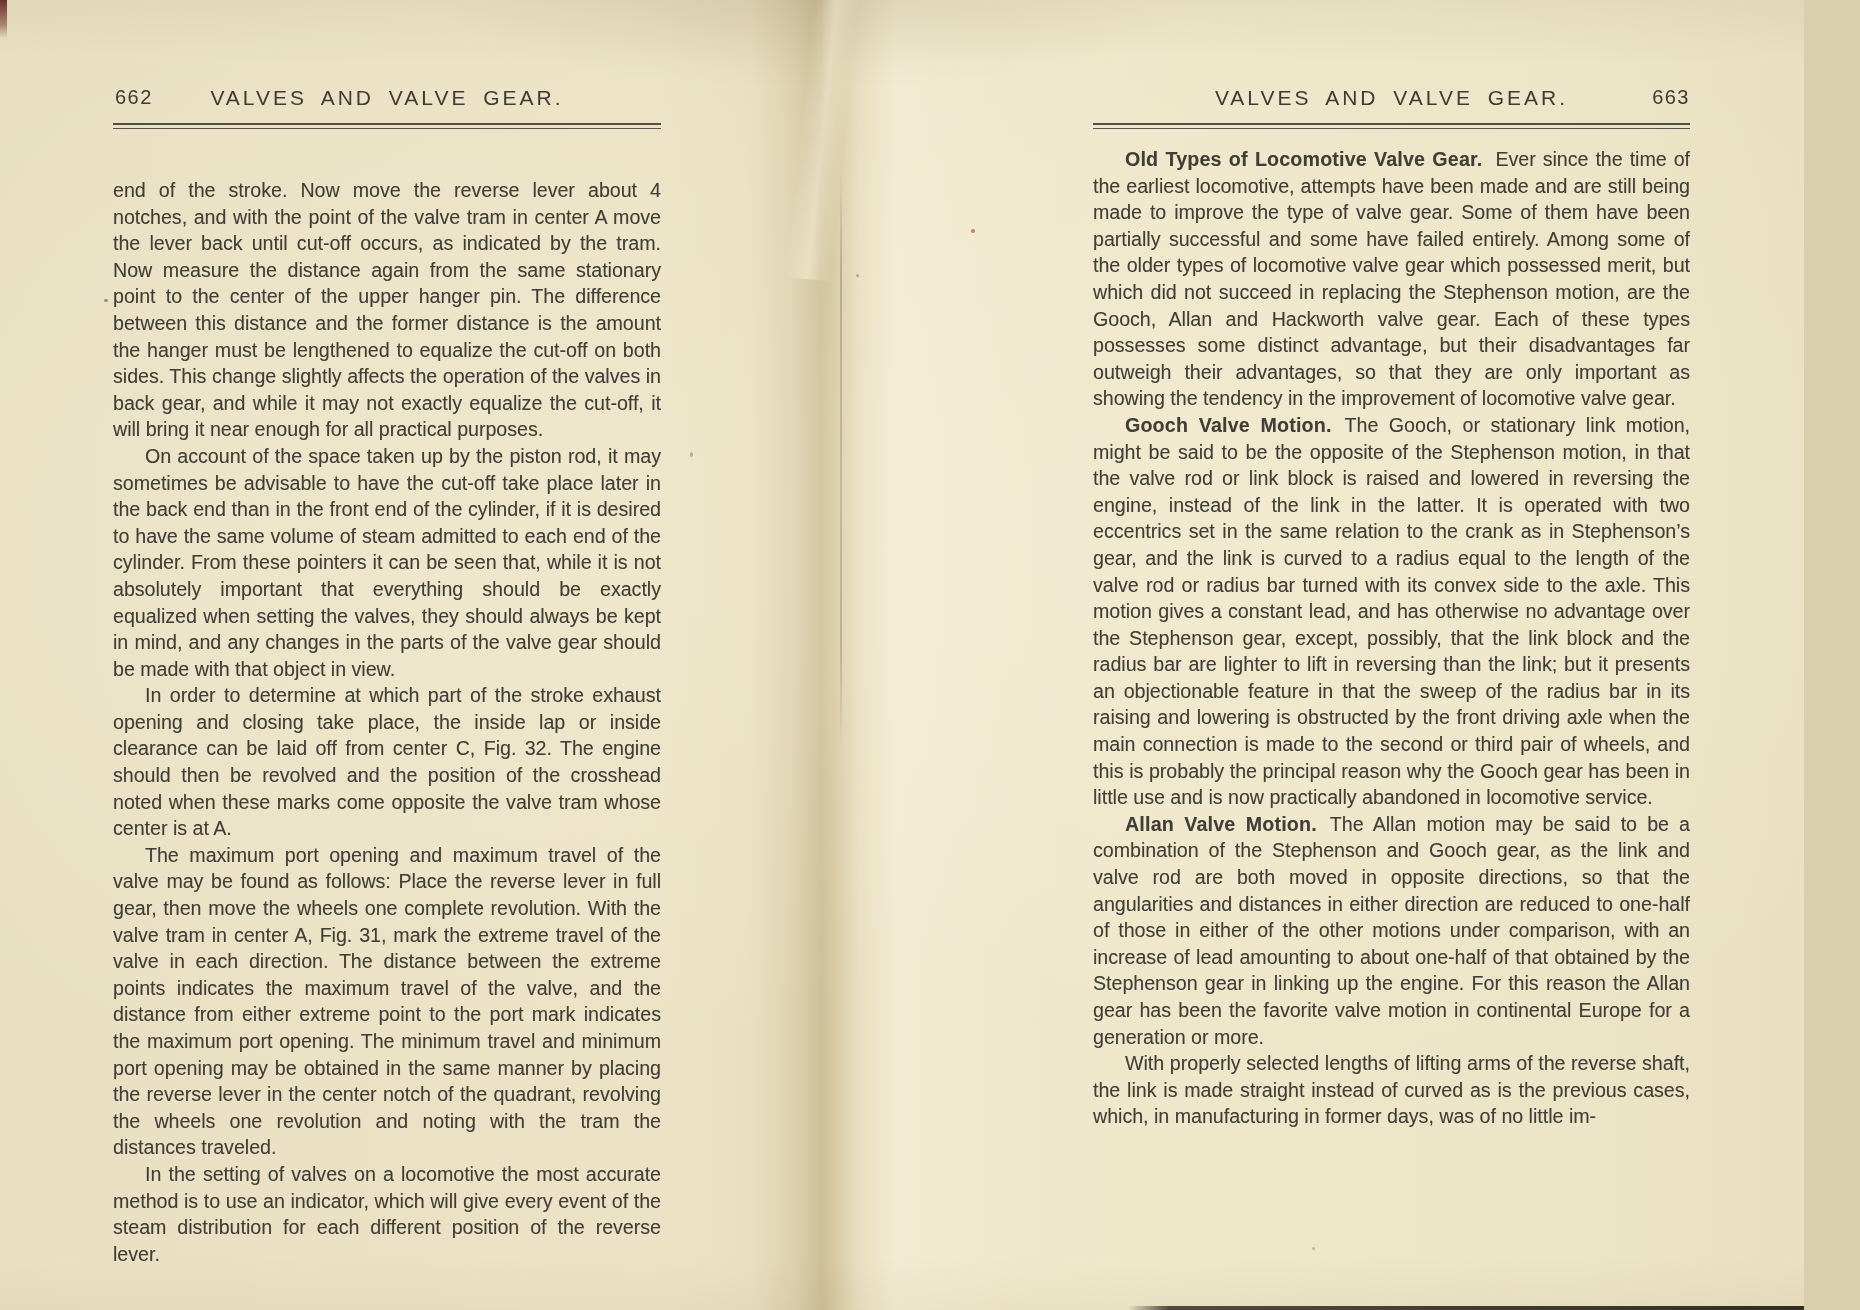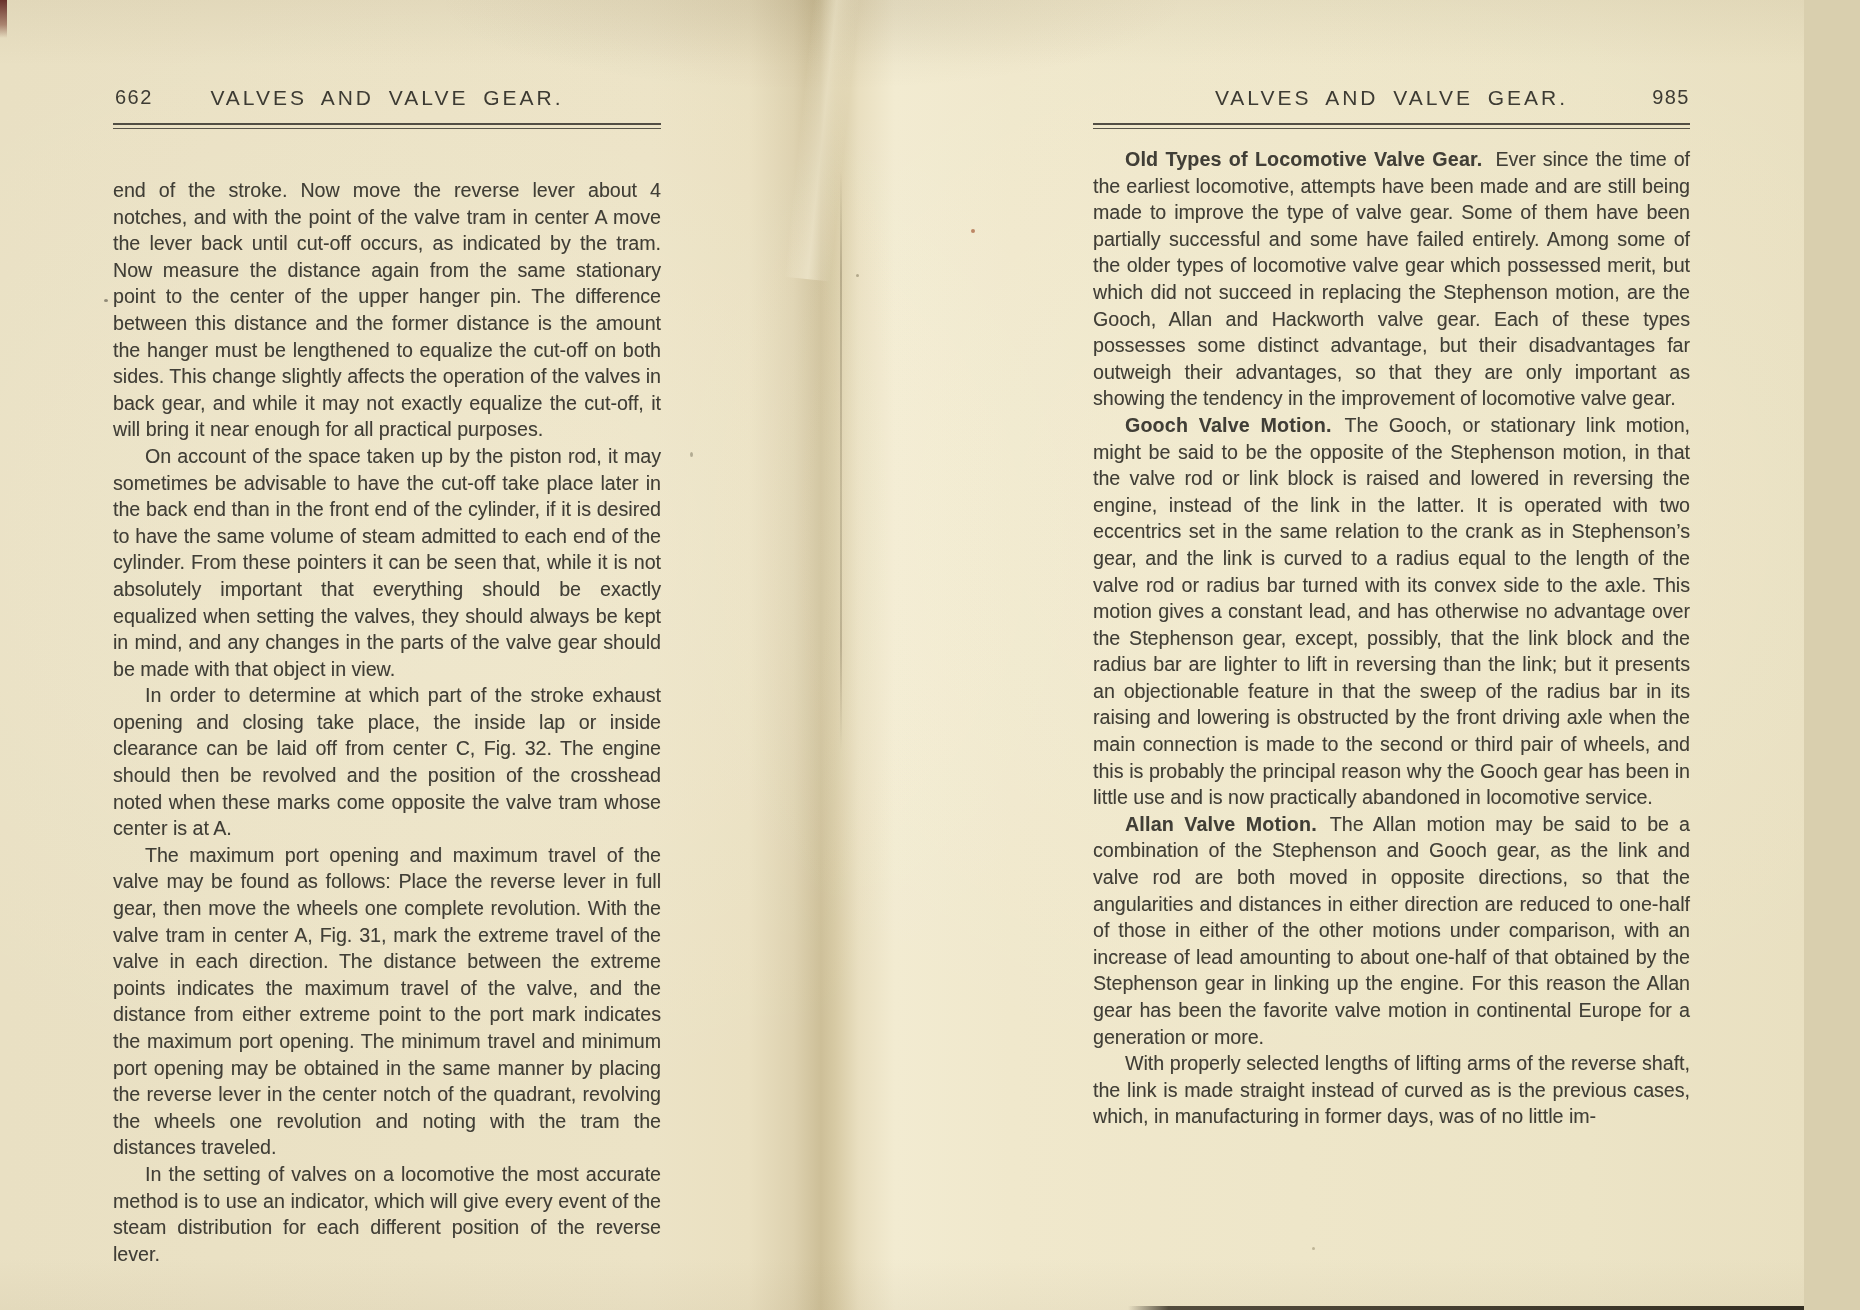--- a/index.html
+++ b/index.html
@@ -167,21 +167,21 @@
       </p>
       <p class="para">
         <span>In the setting of valves on a locomotive the most accurate method is to use an indicator, which will give every event of the steam distribution for each different position of the reverse lever.</span>
       </p>
     </div>
   </div>
 
   <div class="page-col right-col">
     <div class="page-head">
       <span class="head-title">VALVES AND VALVE GEAR.</span>
-      <span class="folio folio-right">985</span>
+      <span class="folio folio-right">663</span>
     </div>
     <div class="head-rule"></div>
     <div class="page-body">
       <p class="para">
         <b class="run-in">Old Types of Locomotive Valve Gear.</b><span>Ever since the time of the earliest locomotive, attempts have been made and are still being made to improve the type of valve gear.  Some of them have been partially successful and some have failed entirely.  Among some of the older types of locomotive valve gear which possessed merit, but which did not succeed in replacing the Stephenson motion, are the Gooch, Allan and Hackworth valve gear.  Each of these types possesses some distinct advantage, but their disadvantages far outweigh their advantages, so that they are only important as showing the tendency in the improvement of locomotive valve gear.</span>
       </p>
       <p class="para">
         <b class="run-in">Gooch Valve Motion.</b><span>The Gooch, or stationary link motion, might be said to be the opposite of the Stephenson motion, in that the valve rod or link block is raised and lowered in reversing the engine, instead of the link in the latter.  It is operated with two eccentrics set in the same relation to the crank as in Stephenson’s gear, and the link is curved to a radius equal to the length of the valve rod or radius bar turned with its convex side to the axle.  This motion gives a constant lead, and has otherwise no advantage over the Stephenson gear, except, possibly, that the link block and the radius bar are lighter to lift in reversing than the link; but it presents an objectionable feature in that the sweep of the radius bar in its raising and lowering is obstructed by the front driving axle when the main connection is made to the second or third pair of wheels, and this is probably the principal reason why the Gooch gear has been in little use and is now practically abandoned in locomotive service.</span>
       </p>
       <p class="para">

